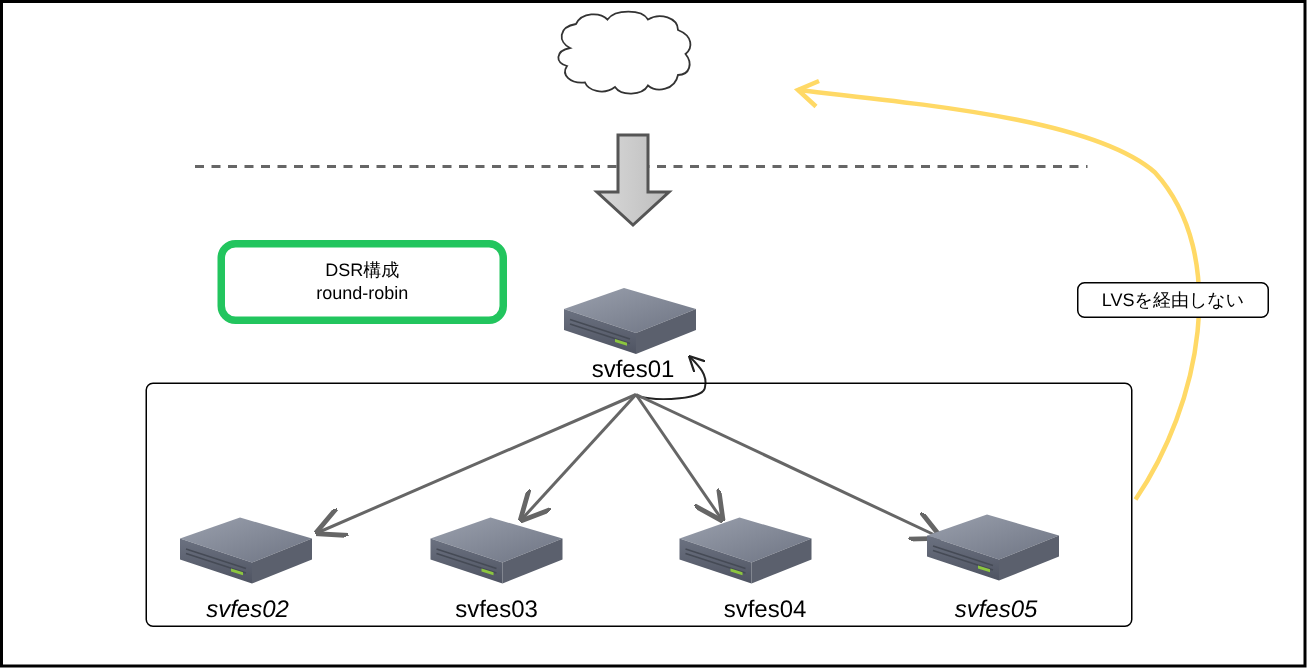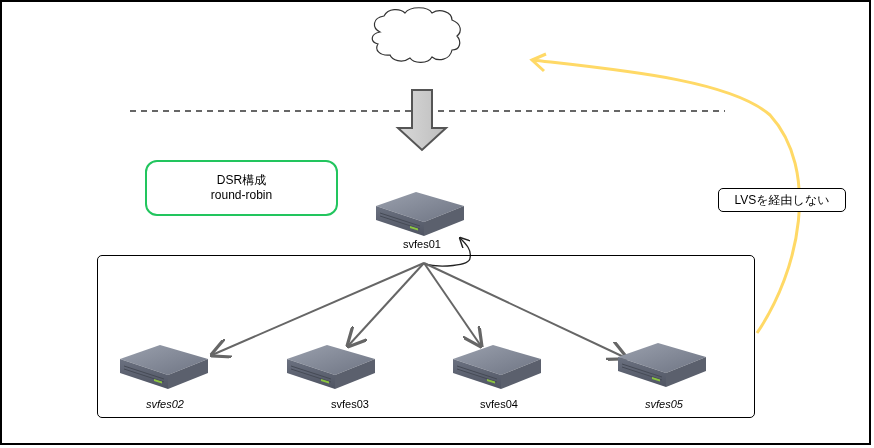--- a/index.html
+++ b/index.html
@@ -1,20 +1,20 @@
 <!DOCTYPE html>
 <html><head>
 <meta charset="utf-8">
 <style>
   html, body { margin: 0; padding: 0; background: #ffffff; }
   body { width: 874px; height: 448px; overflow: hidden; position: relative; font-family: "Liberation Sans", "DejaVu Sans", sans-serif; }
   .frame { position: absolute; left: 0; top: 0; width: 871px; height: 445px; border-top: 2px solid #000; border-left: 2px solid #000; border-right: 2px solid #000; border-bottom: 2px solid #000; box-sizing: border-box; }
   svg.canvas { position: absolute; left: 0; top: 0; }
-  .label { position: absolute; font-size: 11px; color: #000; text-align: center; white-space: nowrap; }
-  .note-box { position: absolute; left: 145px; top: 160px; width: 193px; height: 56px; border: 2px solid #22c55e; border-radius: 12px; box-sizing: border-box; display: flex; flex-direction: column; align-items: center; justify-content: center; font-size: 12px; line-height: 15px; background: #fff; }
+  .label { position: absolute; font-size: 16px; color: #000; text-align: center; white-space: nowrap; }
+  .note-box { position: absolute; left: 145px; top: 160px; width: 193px; height: 56px; border: 5px solid #22c55e; border-radius: 12px; box-sizing: border-box; display: flex; flex-direction: column; align-items: center; justify-content: center; font-size: 12px; line-height: 15px; background: #fff; }
   .callout { position: absolute; left: 718px; top: 188px; width: 128px; height: 24px; border: 1px solid #000; border-radius: 5px; box-sizing: border-box; display: flex; align-items: center; justify-content: center; font-size: 12px; background: #fff; }
   .group-box { position: absolute; left: 97px; top: 255px; width: 658px; height: 163px; border: 1px solid #000; border-radius: 5px; box-sizing: border-box; }
 </style>
 </head>
 <body>
 
 <div class="frame"></div>
 
 <svg class="canvas" width="874" height="448" viewBox="0 0 874 448">
   <defs>
@@ -79,15 +79,15 @@
 </div>
 
 <div class="group-box"></div>
 
 <div class="callout">
   <span>LVSを経由しない</span>
 </div>
 
 <div class="label" style="left:392px; top:238px; width:60px;">svfes01</div>
 <div class="label" style="left:135px; top:398px; width:60px;font-style:italic;">svfes02</div>
-<div class="label" style="left:320px; top:398px; width:60px;text-align:center;">svfes03</div>
-<div class="label" style="left:469px; top:398px; width:60px;">svfes04</div>
+<div class="label" style="left:301px; top:398px; width:60px;text-align:center;">svfes03</div>
+<div class="label" style="left:480px; top:398px; width:60px;">svfes04</div>
 <div class="label" style="left:634px; top:398px; width:60px;font-style:italic;">svfes05</div>
 
 </body></html>

